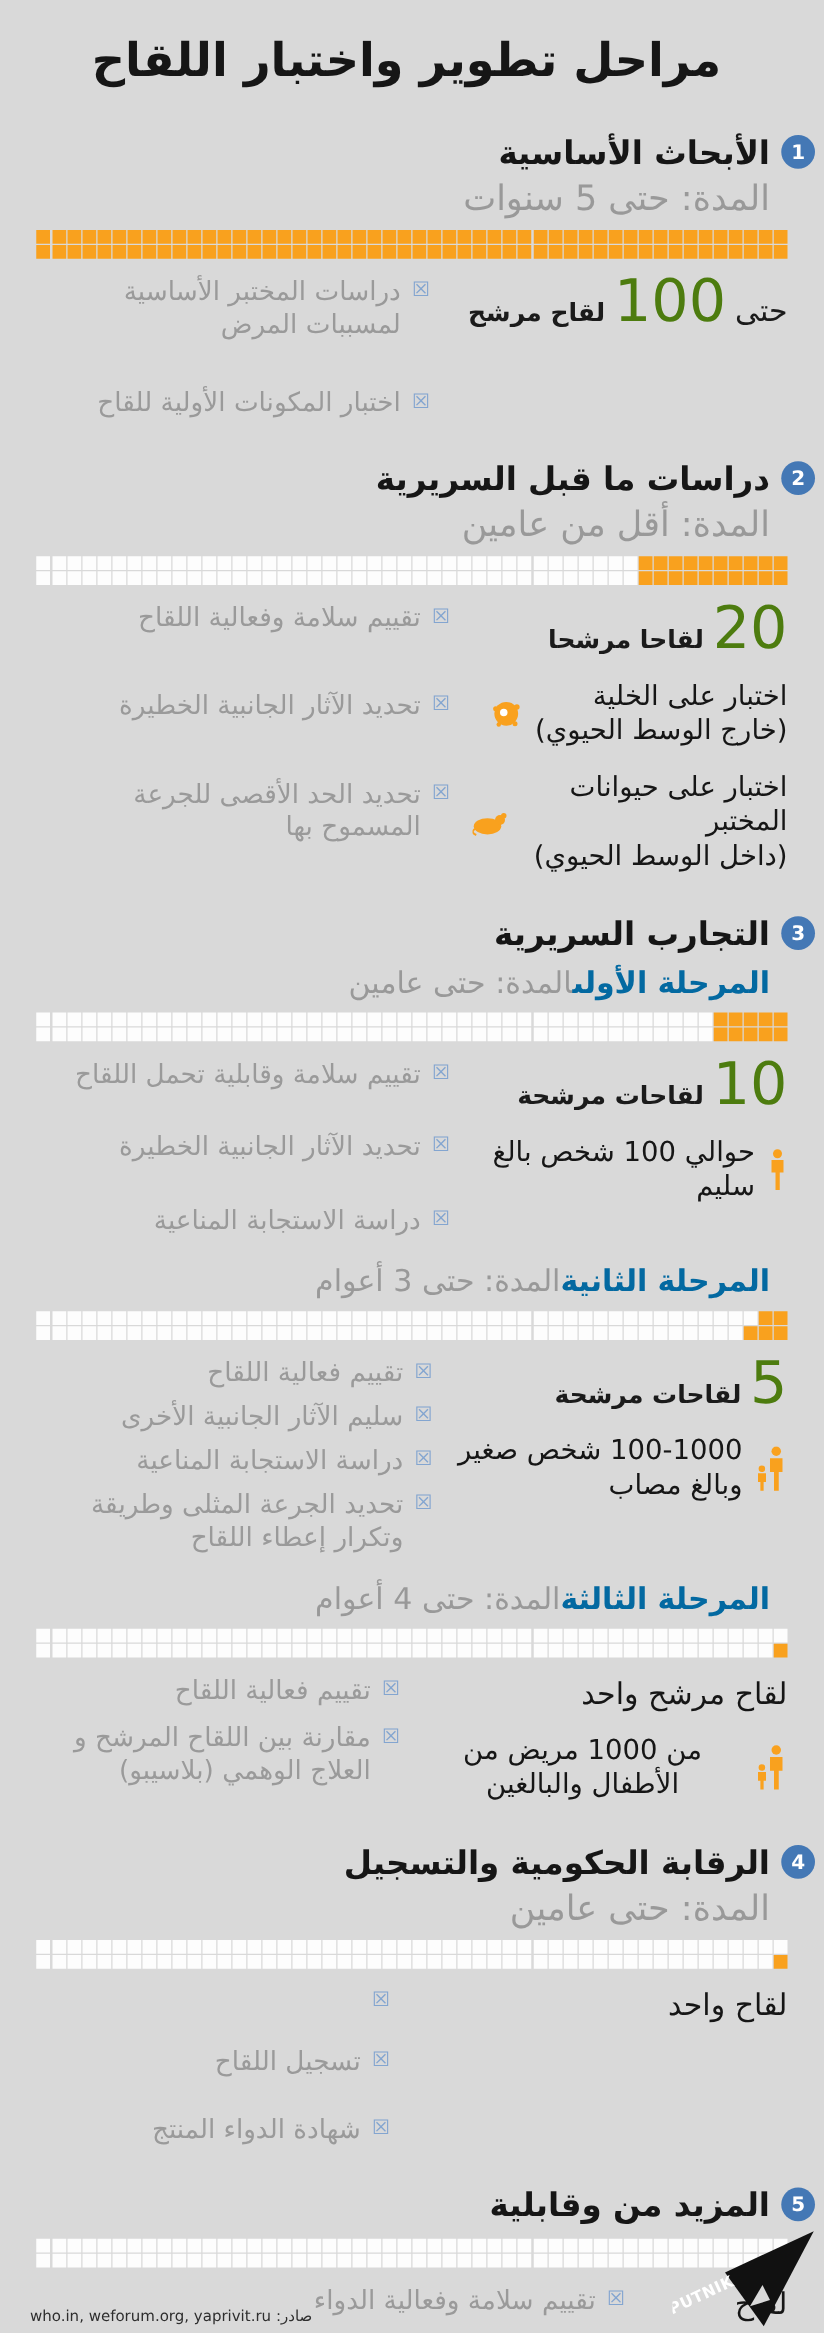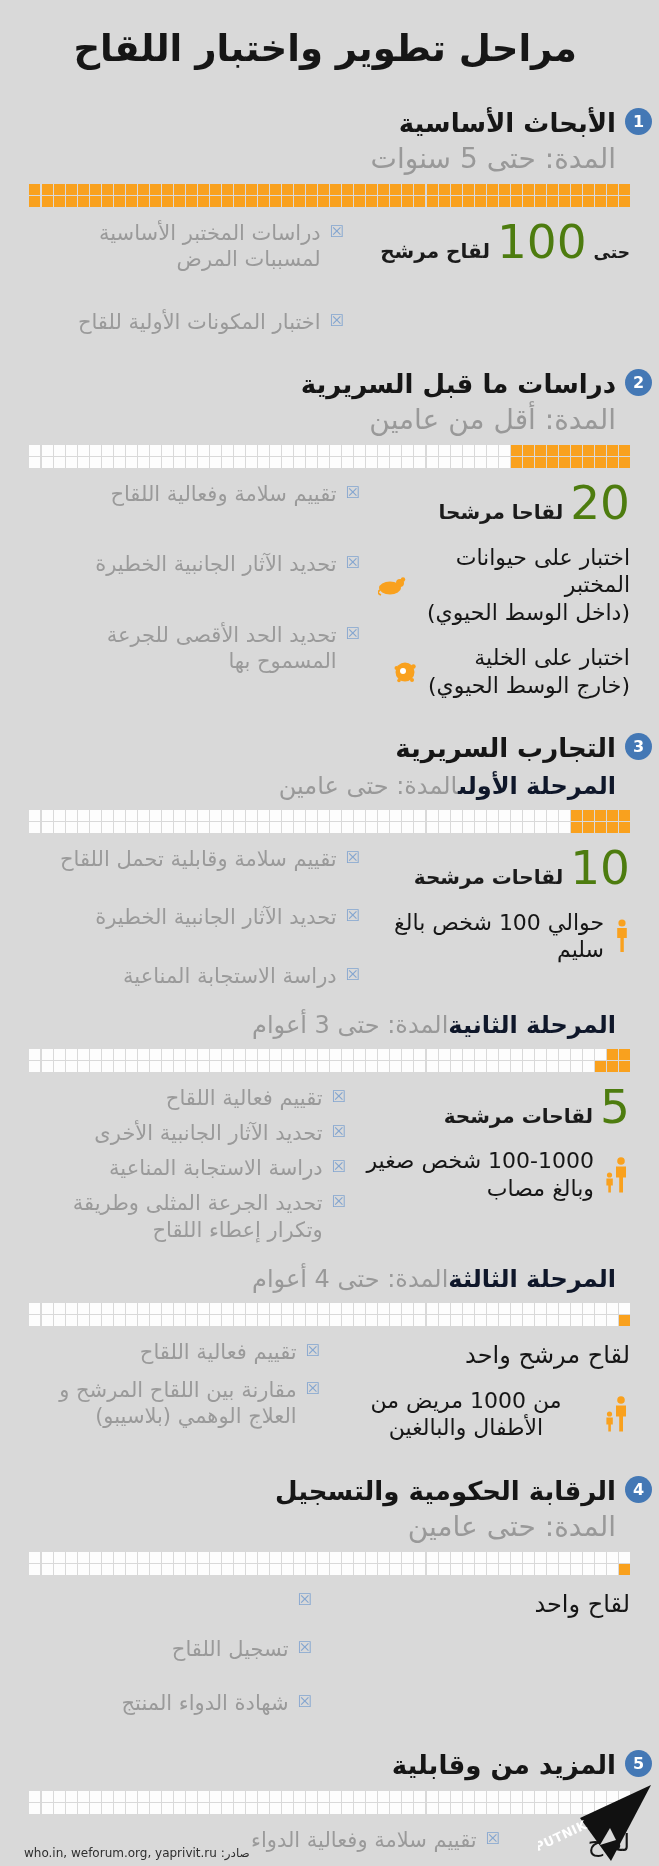--- a/index.html
+++ b/index.html
@@ -14,33 +14,33 @@
   .block.phase-only{margin-top:22px;}
   .hdr{position:relative;padding-right:14px;min-height:30px;}
   .hdr h2{display:inline;font-size:26px;line-height:1.2;margin:0;color:#161616;}
   .circle{
     position:absolute;right:-22px;top:0;width:27px;height:27px;border-radius:50%;
     background:#4478B5;color:#fff;font-size:16px;font-weight:bold;
     display:flex;align-items:center;justify-content:center;
   }
   .dur{color:#999;font-size:28px;padding-right:14px;margin-top:3px;}
   .phase-line{padding-right:14px;margin-top:8px;font-size:24px;line-height:1.2;}
-  .phase-line .phase{font-weight:bold;color:#0f172a;}
+  .phase-line .phase{font-weight:bold;color:#0369a1;}
   .phase-line .pdur{color:#999;font-weight:normal;}
   .bar{margin-top:9px;display:flex;flex-direction:column;gap:1px;}
   .bar-row{display:flex;justify-content:space-between;}
   .sq{width:11px;height:11px;background:#fdfdfd;}
   .sq.on{background:#F9A11E;}
   .content{display:flex;gap:18px;margin-top:13px;align-items:flex-start;}
   .info{flex:none;}
   .bullets{flex:1;display:flex;flex-direction:column;min-width:0;}
   .bullet{display:flex;gap:9px;font-size:21px;color:#9a9a9a;line-height:1.25;align-items:flex-start;}
   .bx{color:#83A5D0;font-size:16px;line-height:1;margin-top:4px;flex:none;}
   .hl{display:flex;align-items:baseline;gap:7px;}
-  .hl .pre{font-size:17px;font-weight:bold;}
+  .hl .pre{font-size:24px;font-weight:normal;}
   .hl .num{font-size:47px;line-height:.95;color:#4d7c0f;}
   .hl .lbl{font-size:20px;font-weight:bold;}
   .plain{font-size:24px;margin-top:2px;color:#161616;}
   .subj{display:flex;gap:10px;margin-top:18px;align-items:center;font-size:22px;line-height:1.25;color:#161616;}
   .subj .sicon{flex:none;display:flex;align-items:center;}
   .footer-src{position:absolute;left:24px;bottom:6px;font-size:12px;color:#2e2e2e;direction:rtl;}
   .logo{position:absolute;right:2px;bottom:2px;width:119px;height:96px;}
 </style>
 </head>
 <body>
@@ -286,43 +286,43 @@
             <span class="sq"></span>
           </div>
         </div>
         <div class="content">
           <div class="info" style="width: 252px;">
             <div class="hl">
               <span class="num">20</span>
               <span class="lbl">لقاحا مرشحا</span>
             </div>
             <div class="subj" style="justify-content: flex-start;">
-              <span class="stext">اختبار على حيوانات المختبر<br>(داخل الوسط الحيوي)</span>
-              <span class="sicon">
-                <svg width="30" height="22" viewBox="0 0 30 22">
-                  <ellipse cx="12" cy="14" rx="11" ry="6.5" fill="#F9A11E"></ellipse>
-                  <circle cx="22" cy="9" r="4" fill="#F9A11E"></circle>
-                  <circle cx="25" cy="5.5" r="2.2" fill="#F9A11E"></circle>
-                  <path d="M2,16 Q-2,19 3,21" stroke="#F9A11E" stroke-width="1.6" fill="none"></path>
-                </svg>
-              </span>
-            </div>
-            <div class="subj" style="justify-content: flex-start;">
               <span class="stext">اختبار على الخلية<br>(خارج الوسط الحيوي)</span>
               <span class="sicon">
                 <svg width="26" height="26" viewBox="0 0 26 26">
                   <circle cx="13" cy="13" r="9.5" fill="#F9A11E"></circle>
                   <circle cx="4.5" cy="9" r="2" fill="#F9A11E"></circle>
                   <circle cx="21.5" cy="7.5" r="2.2" fill="#F9A11E"></circle>
                   <circle cx="20" cy="21" r="2" fill="#F9A11E"></circle>
                   <circle cx="7" cy="21.5" r="1.8" fill="#F9A11E"></circle>
                   <circle cx="11" cy="12" r="3" fill="#fff"></circle>
                 </svg>
               </span>
             </div>
+            <div class="subj" style="justify-content: flex-start;">
+              <span class="stext">اختبار على حيوانات المختبر<br>(داخل الوسط الحيوي)</span>
+              <span class="sicon">
+                <svg width="30" height="22" viewBox="0 0 30 22">
+                  <ellipse cx="12" cy="14" rx="11" ry="6.5" fill="#F9A11E"></ellipse>
+                  <circle cx="22" cy="9" r="4" fill="#F9A11E"></circle>
+                  <circle cx="25" cy="5.5" r="2.2" fill="#F9A11E"></circle>
+                  <path d="M2,16 Q-2,19 3,21" stroke="#F9A11E" stroke-width="1.6" fill="none"></path>
+                </svg>
+              </span>
+            </div>
           </div>
           <div class="bullets" style="gap: 44px;">
             <div class="bullet">
               <span class="bx">☒</span>
               <span>تقييم سلامة وفعالية اللقاح</span>
             </div>
             <div class="bullet">
               <span class="bx">☒</span>
               <span>تحديد الآثار الجانبية الخطيرة</span>
             </div>
@@ -600,21 +600,21 @@
               <span class="stext">100-1000 شخص صغير وبالغ مصاب</span>
             </div>
           </div>
           <div class="bullets" style="gap: 9px;">
             <div class="bullet">
               <span class="bx">☒</span>
               <span>تقييم فعالية اللقاح</span>
             </div>
             <div class="bullet">
               <span class="bx">☒</span>
-              <span>تحديد الآثار الجانبية الأخرى</span>
+              <span>سليم الآثار الجانبية الأخرى</span>
             </div>
             <div class="bullet">
               <span class="bx">☒</span>
               <span>دراسة الاستجابة المناعية</span>
             </div>
             <div class="bullet">
               <span class="bx">☒</span>
               <span>تحديد الجرعة المثلى وطريقة وتكرار إعطاء اللقاح</span>
             </div>
           </div>

